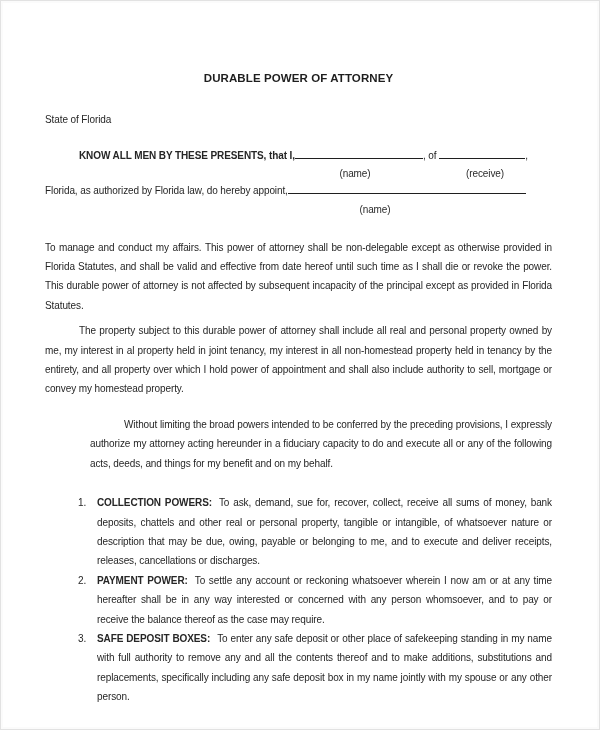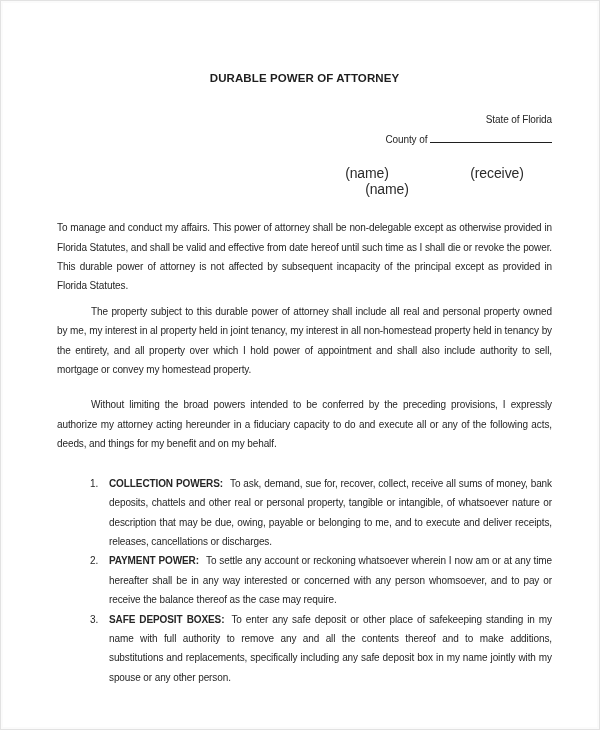--- a/index.html
+++ b/index.html
@@ -17,74 +17,74 @@
     box-shadow: inset 0 0 0 2px #fbfbfb;
     overflow: hidden;
     font-family: "Liberation Sans", "DejaVu Sans", sans-serif;
     font-size: 10px;
     line-height: 19.4px;
     color: #262626;
     letter-spacing: -0.1px;
   }
   .content {
     position: absolute;
-    left: 56px;
+    left: 44px;
     right: 47px;
     top: 0;
   }
   .doc-title {
     margin: 68px 0 0 0;
     text-align: center;
     font-size: 11.5px;
     font-weight: bold;
     letter-spacing: 0.1px;
     color: #1e1e1e;
   }
   .jurisdiction {
     margin-top: 22px;
   }
-  .jur-line { white-space: nowrap; text-align: right; }
+  .jur-line { white-space: nowrap; }
   .blank {
     display: inline-block;
     border-bottom: 1.4px solid #1f1f1f;
     height: 11px;
     vertical-align: baseline;
   }
   .blank.county-top { width: 122px; }
   .blank.b-name1   { width: 128px; }
   .blank.b-county2 { width: 86px;  }
   .blank.b-appoint { width: 238px; }
   .preamble {
     margin-top: 16px;
   }
   .pre-row1 { text-indent: 34px; white-space: nowrap; }
   .pre-row2 { white-space: nowrap; }
   .hint-row {
     position: relative;
     height: 16px;
-    font-size: 14px;
+    font-size: 10px;
     color: #2b2b2b;
   }
   .hint {
     position: absolute;
     top: -1px;
     transform: translateX(-50%);
     letter-spacing: -0.1px;
   }
   .hint.h-name1   { left: 310px; }
   .hint.h-county  { left: 440px; }
   .hint.h-name2   { left: 330px; }
   .para {
     margin: 0;
     text-align: justify;
   }
   .para.first  { margin-top: 21px; }
   .para.indent { text-indent: 34px; }
   .para.p2 { margin-top: 6px; }
-  .para.p3 { margin-top: 16px; }
+  .para.p3 { margin-top: 16px; margin-left: 45px; }
   .powers-list {
     margin-top: 20px;
   }
   .power-item {
     position: relative;
     padding-left: 52px;
     text-align: justify;
   }
   .power-num {
     position: absolute;
@@ -98,28 +98,29 @@
 </head>
 <body>
 
 <div class="sheet">
   <div class="content">
 
     <div class="doc-title">DURABLE POWER OF ATTORNEY</div>
 
     <div class="jurisdiction">
       <div class="jur-line">State of Florida</div>
-      <div class="jur-line"><span>County of</span><span> </span><span class="blank county-top"></span></div>
     </div>
 
     <div class="preamble">
+      <div class="pre-row1"><span class="bold-lead">KNOW ALL MEN BY THESE PRESENTS, that I,</span><span class="blank b-name1"></span><span>, of</span><span> </span><span class="blank b-county2"></span><span>,</span></div>
       <div class="hint-row">
         <span class="hint h-name1">(name)</span>
         <span class="hint h-county">(receive)</span>
       </div>
+      <div class="pre-row2"><span>Florida, as authorized by Florida law, do hereby appoint,</span><span class="blank b-appoint"></span></div>
       <div class="hint-row">
         <span class="hint h-name2">(name)</span>
       </div>
     </div>
 
     <p class="para first">To manage and conduct my affairs.  This power of attorney shall be non-delegable except as otherwise provided in Florida Statutes, and shall be valid and effective from date hereof until such time as I shall die or revoke the power.  This durable power of attorney is not affected by subsequent incapacity of the principal except as provided in Florida Statutes.</p>
 
     <p class="para indent p2">The property subject to this durable power of attorney shall include all real and personal property owned by me, my interest in al property held in joint tenancy, my interest in all non-homestead property held in tenancy by the entirety, and all property over which I hold power of appointment and shall also include authority to sell, mortgage or convey my homestead property.</p>
 
     <p class="para indent p3">Without limiting the broad powers intended to be conferred by the preceding provisions, I expressly authorize my attorney acting hereunder in a fiduciary capacity to do and execute all or any of the following acts, deeds, and things for my benefit and on my behalf.</p>

